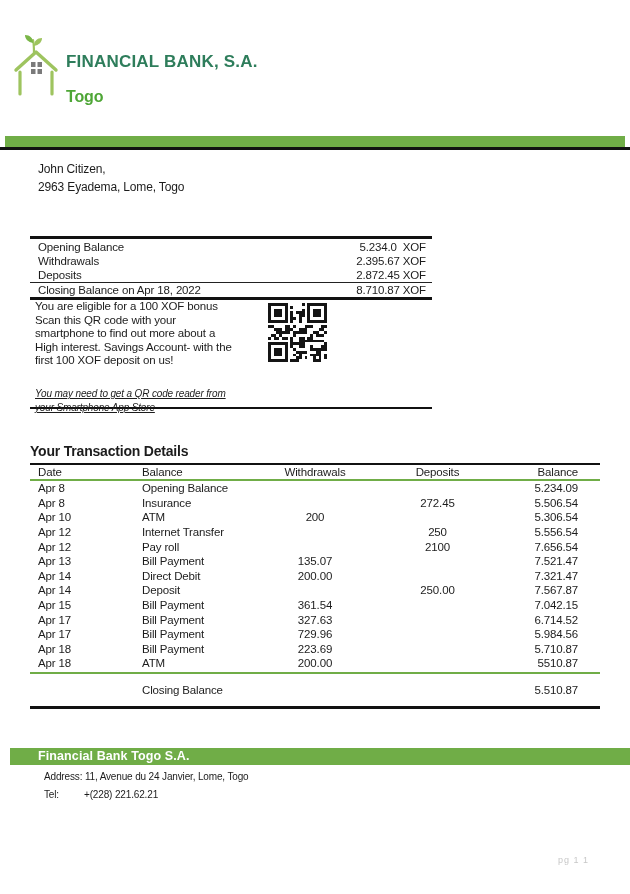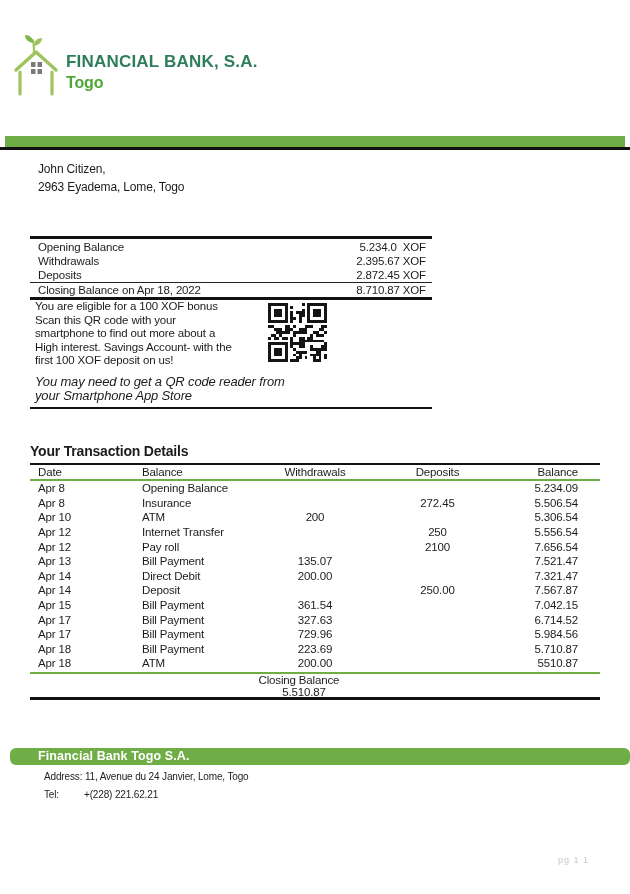--- a/index.html
+++ b/index.html
@@ -13,57 +13,57 @@
     position:relative;
     width:630px; height:894px;
     background:#ffffff;
     overflow:hidden;
   }
 
   
   .logo { position:absolute; left:12px; top:34px; }
   .brand-text { position:absolute; left:66px; top:53px; line-height:1.1; }
   .brand-name { font-size:17px; font-weight:bold; color:#2e7d5b; letter-spacing:0.2px; }
-  .brand-country { font-size:16px; font-weight:bold; color:#4ea636; margin-top:2px; }
+  .brand-country { font-size:16px; font-weight:bold; color:#4ea636; margin-top:16px; }
 
   .top-green-bar { position:absolute; left:5px; right:5px; top:136px; height:11px; background:#70ad47; }
   .top-black-line { position:absolute; left:0; right:0; top:147px; height:3px; background:#111; }
 
   
   .recipient { position:absolute; left:38px; top:160px; font-size:12px; line-height:18px; }
 
   
   .summary { position:absolute; left:30px; top:236px; width:402px; border-top:3px solid #111; border-bottom:3px solid #111; padding-top:1px; }
   .sum-row { display:flex; align-items:center; height:14.3px; font-size:11.5px; }
   .sum-row.thin-sep { border-bottom:1.5px solid #222; }
   .sum-label { flex:1; padding-left:8px; }
   .sum-value { text-align:right; padding-right:6px; white-space:pre; }
 
   
   .qr-section { position:absolute; left:30px; top:297px; width:402px; height:112px; border-bottom:2.5px solid #111; }
   .promo { position:absolute; left:5px; top:3px; width:250px; font-size:11.5px; line-height:13.6px; white-space:pre-line; }
-  .qr-note { position:absolute; left:5px; top:78px; width:260px; font-size:13px; line-height:14px; font-style:italic; white-space:pre-line; }
+  .qr-note { position:absolute; left:5px; top:90px; width:260px; font-size:10px; line-height:14px; font-style:italic; white-space:pre-line;text-decoration:underline; }
   .qr-box { position:absolute; left:238px; top:6px; }
 
   
   .tx-title { position:absolute; left:30px; top:443px; font-size:14px; font-weight:bold; letter-spacing:-0.2px; }
   .tx-table { position:absolute; left:30px; top:463px; width:570px; border-top:2px solid #111; border-bottom:3px solid #111; }
   .tx-row { display:flex; align-items:center; height:14.6px; font-size:11.5px; }
   .tx-head { border-bottom:2.5px solid #70ad47; height:16px; }
   .tx-c1 { width:112px; padding-left:8px; }
   .tx-c2 { width:113px; }
   .tx-c3 { width:120px; text-align:center; }
   .tx-c4 { width:125px; text-align:center; }
   .tx-c5 { flex:1; text-align:right; padding-right:22px; }
   .tx-green-line { height:2.5px; background:#70ad47; margin-top:1px; }
-  .tx-closing { height:23px;flex-direction:column; }
+  .tx-closing { height:32px; }
 
   
   .footer-bar { position:absolute; left:10px; right:0; top:748px; height:17px; background:#70ad47;
-                color:#ffffff; font-size:12.5px; font-weight:bold; line-height:17px; padding-left:28px; letter-spacing:0.1px;border-radius:6px; }
+                color:#ffffff; font-size:12.5px; font-weight:bold; line-height:17px; padding-left:28px; letter-spacing:0.1px; }
   .footer-lines { position:absolute; left:44px; top:768px; font-size:10px; line-height:17.5px; }
   .f-row { display:flex; }
   .f-label { width:40px; }
   .page-note { position:absolute; left:558px; top:855px; font-size:9px; color:#a9a9a9; opacity:0.65; letter-spacing:1px; }
 </style>
 </head>
 <body>
 
 <div class="page">
 

